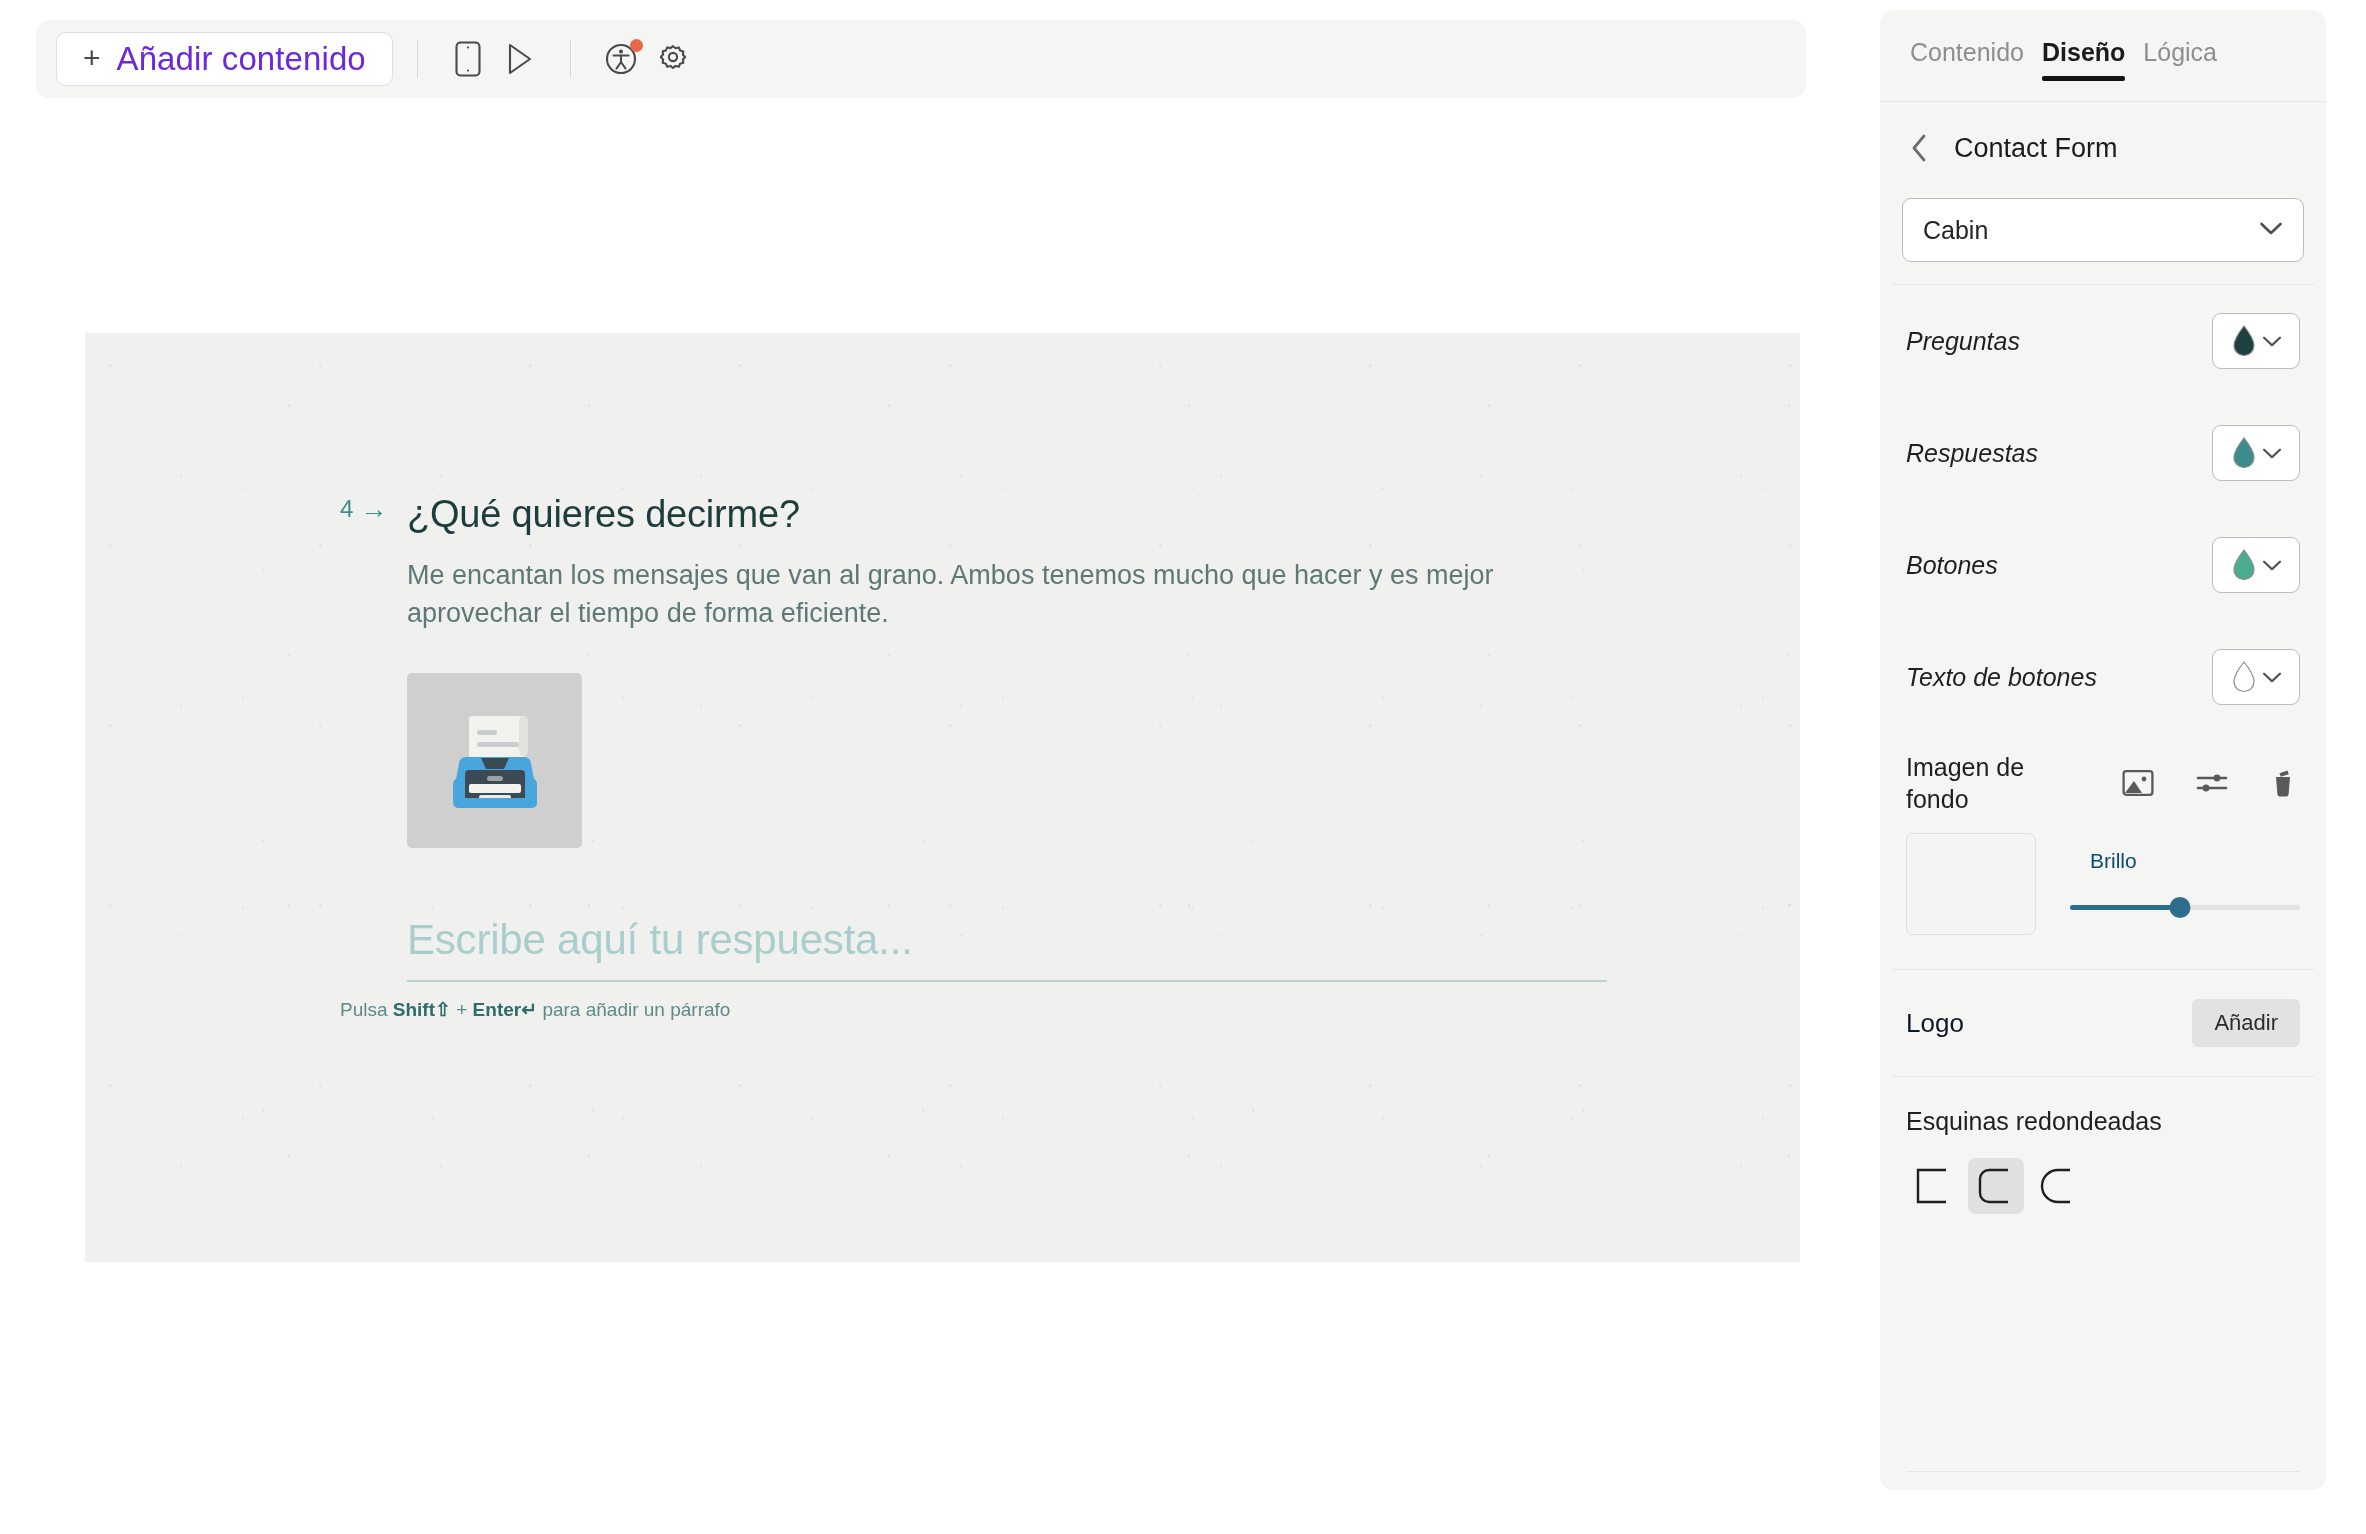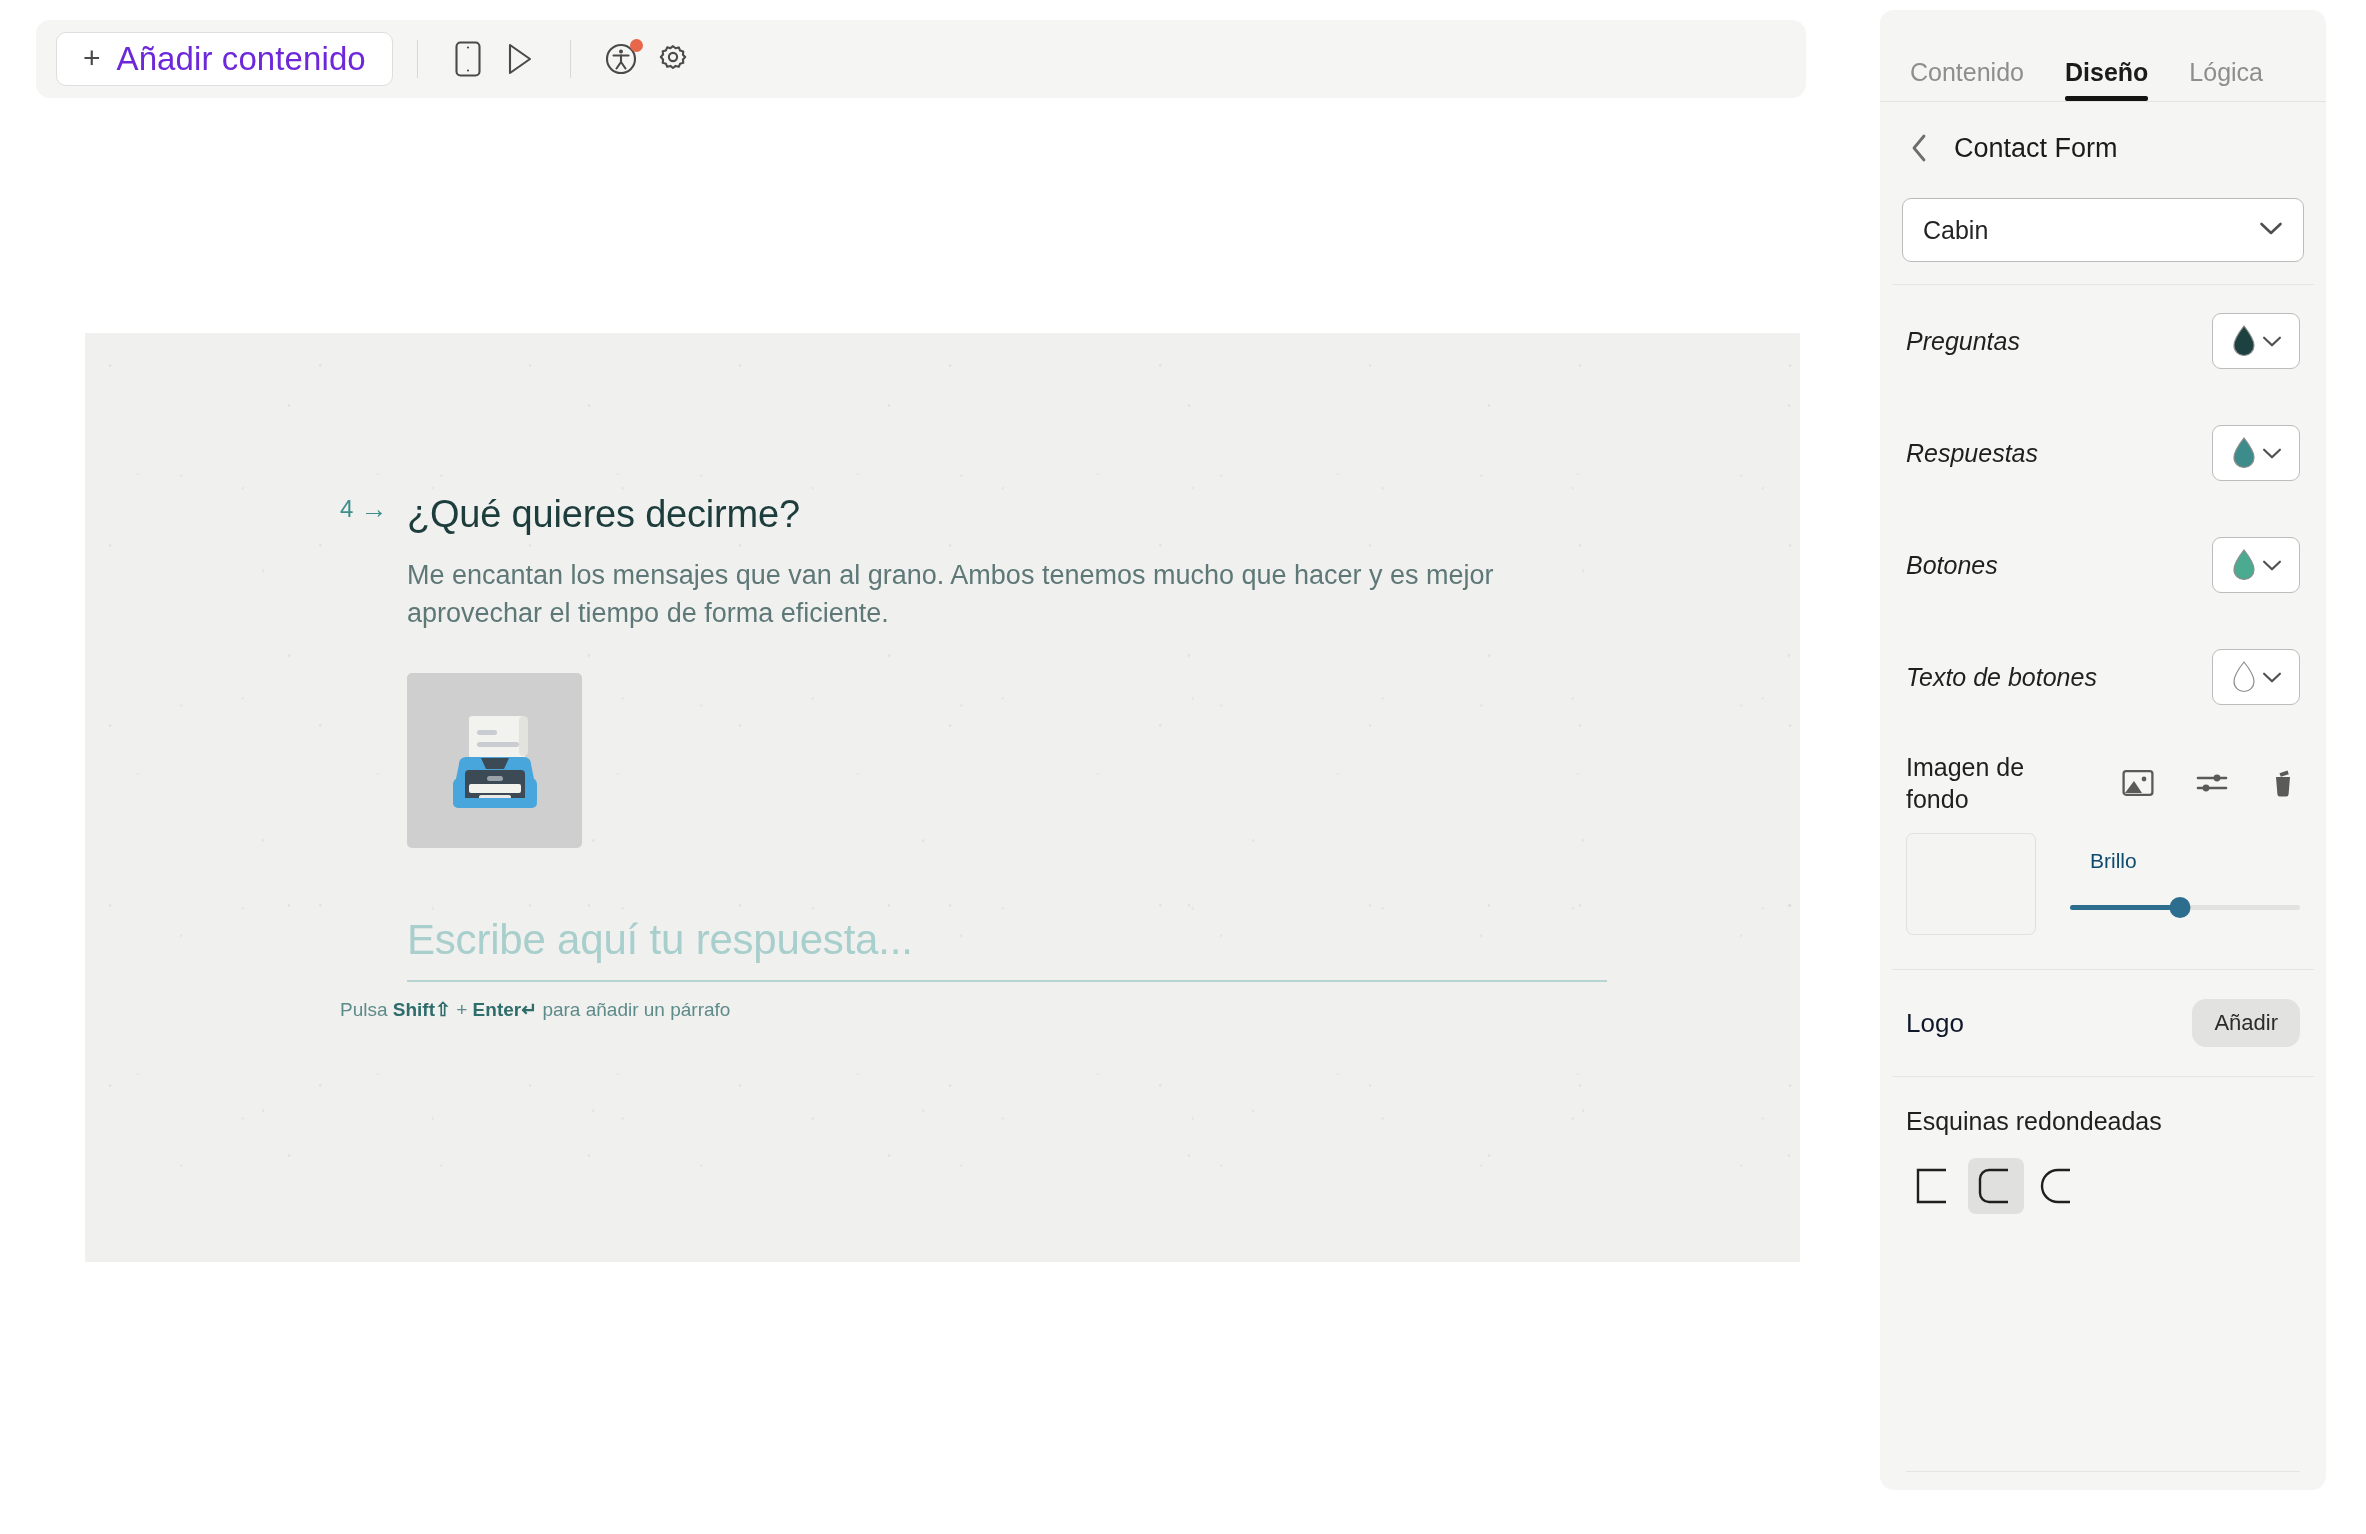--- a/index.html
+++ b/index.html
@@ -107,21 +107,21 @@
 
   
   .panel {
     position: absolute; left: 1880px; top: 10px;
     width: 446px; height: 1480px;
     background: #f5f5f3;
     border-radius: 14px;
     display: flex; flex-direction: column;
   }
   .tabs {
-    display: flex; align-items: flex-end; gap: 41px;
+    display: flex; align-items: flex-start; gap: 18px;
     padding: 28px 30px 0 30px;
     border-bottom: 1px solid #e4e4e2;
     height: 92px;
   }
   .tab {
     font-size: 25px; color: #8e8e8e; padding-bottom: 14px;
     cursor: pointer; position: relative;
   }
   .tab.active { color: #1b1b1b; font-weight: 700; }
   .tab.active::after {
@@ -185,21 +185,21 @@
     width: 21px; height: 21px; border-radius: 50%;
     background: #2d6e8e; transform: translateX(-50%);
   }
 
   .logo-row {
     display: flex; align-items: center; justify-content: space-between;
     padding: 0 26px; height: 106px;
   }
   .logo-row .llabel { font-size: 26px; color: #0f172a; }
   .add-pill {
-    background: #e2e2e0; border: none; border-radius: 14px;
+    background: #e2e2e0; border: none; border-radius: 6px;
     padding: 11px 22px; font-size: 22px; color: #2b2b2b;
     cursor: pointer; font-family: "Liberation Sans", sans-serif;
   }
 
   .corners-sec { padding: 30px 26px 0 26px; }
   .corners-lbl { font-size: 25px; color: #1f1f1f; margin-bottom: 22px; }
   .corners-opts { display: flex; align-items: center; gap: 6px; }
   .corner-opt {
     width: 56px; height: 56px; border-radius: 8px;
     display: flex; align-items: center; justify-content: center;

